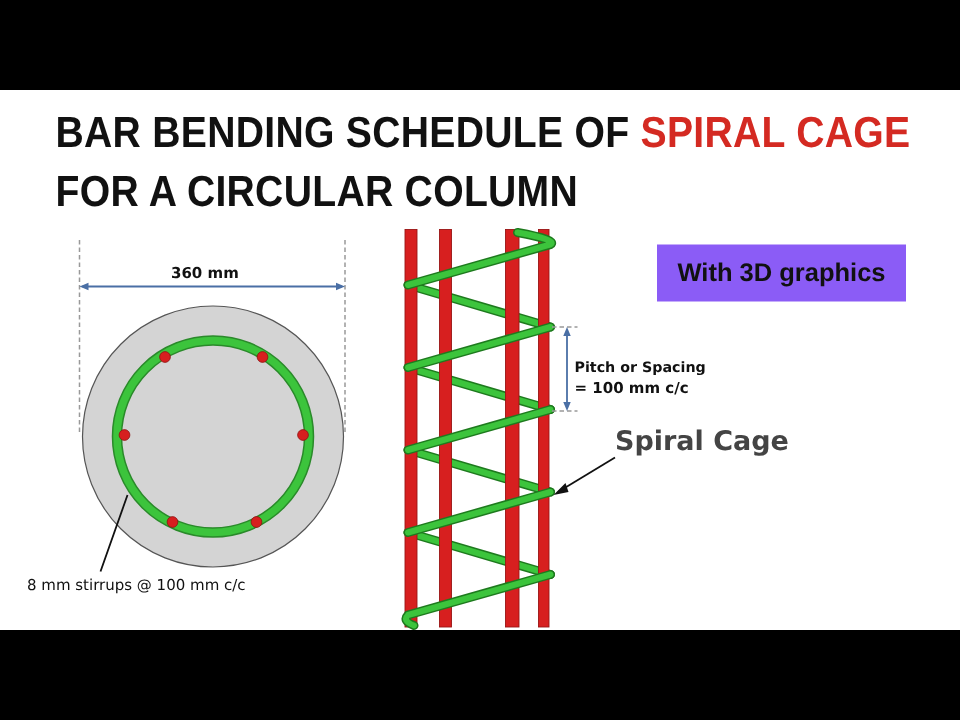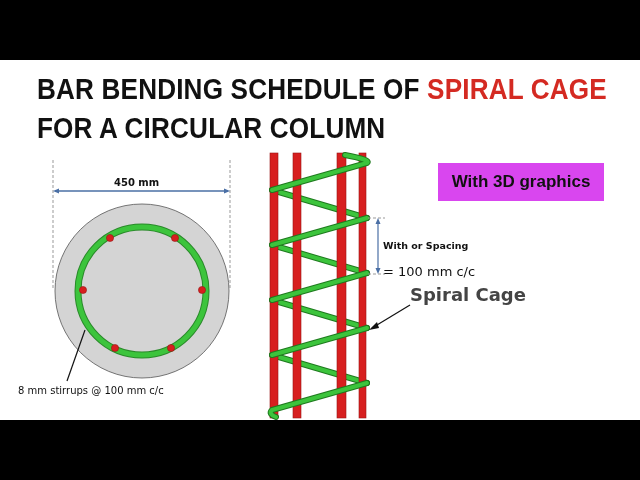--- a/index.html
+++ b/index.html
@@ -4,28 +4,28 @@
 <style>
   html, body { margin:0; padding:0; }
   body { width:640px; height:480px; background:#000; position:relative; overflow:hidden; font-family:"Liberation Sans", sans-serif; }
   .bar-top { position:absolute; left:0; top:0; width:640px; height:60px; background:#000; }
   .bar-bottom { position:absolute; left:0; top:420px; width:640px; height:60px; background:#000; }
   .canvas { position:absolute; left:0; top:60px; width:640px; height:360px; background:#fff; }
   .title { position:absolute; left:37px; font-family:"Liberation Sans", sans-serif; font-weight:bold; font-size:29px; color:#111; letter-spacing:0.2px; white-space:nowrap; transform:scaleX(0.9); transform-origin:left top; }
   .title .accent { color:#d42a22; }
   .t1 { top:73px; }
   .t2 { top:112px; }
-  .badge { position:absolute; left:438px; top:163px; width:166px; height:38px; background:#d946ef; display:flex; align-items:center; justify-content:center; }
+  .badge { position:absolute; left:438px; top:163px; width:166px; height:38px; background:#8b5cf6; display:flex; align-items:center; justify-content:center; }
   .badge span { font-weight:bold; font-size:17px; color:#111; }
   svg.fig { position:absolute; left:0; top:0; }
   .lbl { position:absolute; font-family:"DejaVu Sans", sans-serif; color:#111; white-space:nowrap; }
   .dim { left:114px; top:177px; font-size:10px; font-weight:bold; }
   .stirrup { left:18px; top:385px; font-size:10px; font-weight:normal; }
   .pitch1 { left:383px; top:240px; font-size:9.5px; font-weight:bold; }
-  .pitch2 { left:383px; top:264px; font-size:13px; font-weight:normal; }
+  .pitch2 { left:383px; top:254px; font-size:10px; font-weight:bold; }
   .spiral { left:410px; top:284px; font-size:18px; color:#444; font-weight:bold; }
 </style>
 </head>
 <body>
 
 <div class="bar-top"></div>
 <div class="canvas"></div>
 <div class="bar-bottom"></div>
 
 <div class="title t1"><span>BAR BENDING SCHEDULE OF </span><span class="accent">SPIRAL CAGE</span></div>
@@ -96,17 +96,17 @@
     <line x1="368" y1="274" x2="385" y2="274" stroke="#999" stroke-dasharray="3,2" stroke-width="1"></line>
     <line x1="378" y1="221" x2="378" y2="271" stroke="#4a6fa5" stroke-width="1.2"></line>
     <polygon points="378,218 375.5,224 380.5,224" fill="#4a6fa5"></polygon>
     <polygon points="378,274 375.5,268 380.5,268" fill="#4a6fa5"></polygon>
 
     <line x1="410" y1="305" x2="372" y2="328" stroke="#111" stroke-width="1.2"></line>
     <polygon points="369,330 377,322 379,328" fill="#111"></polygon>
   </g>
 </svg>
 
-<div class="lbl dim">450 mm</div>
+<div class="lbl dim">360 mm</div>
 <div class="lbl stirrup">8 mm stirrups  @ 100 mm c/c</div>
-<div class="lbl pitch1">With or Spacing</div>
+<div class="lbl pitch1">Pitch or Spacing</div>
 <div class="lbl pitch2">= 100 mm c/c</div>
 <div class="lbl spiral">Spiral Cage</div>
 
 </body></html>

